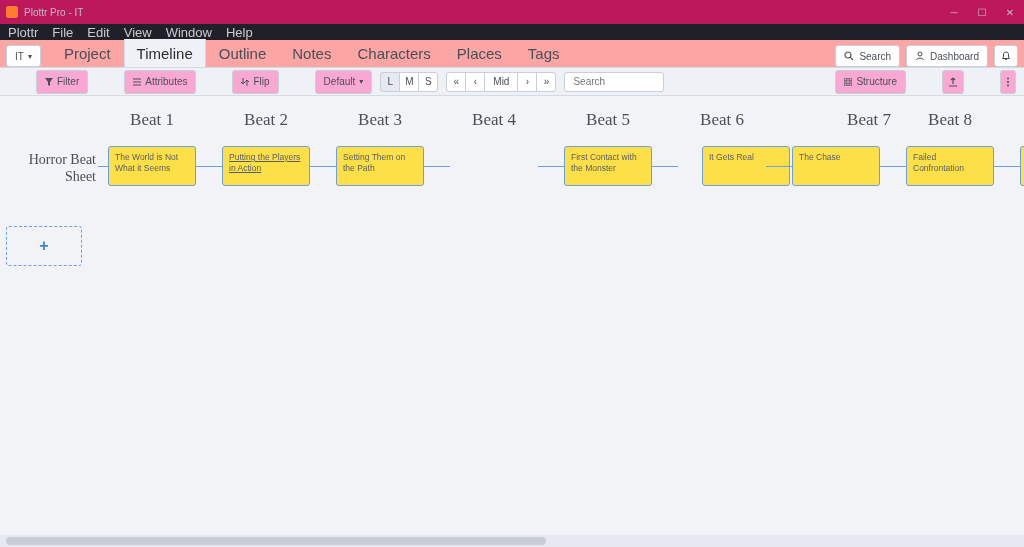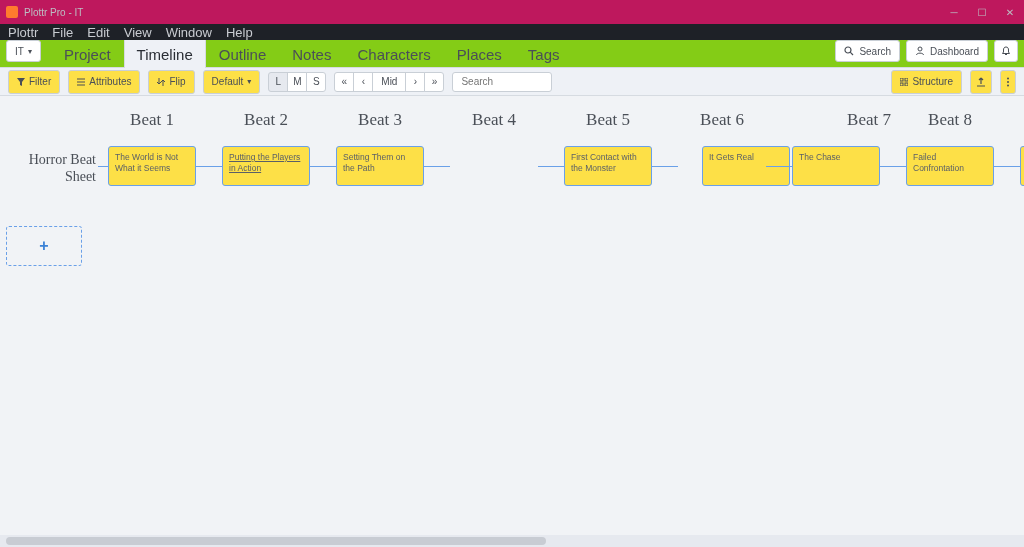--- a/index.html
+++ b/index.html
@@ -10,32 +10,32 @@
   .titlebar .app-icon { width: 12px; height: 12px; background: #ff7b2e; margin: 0 6px; border-radius: 2px; }
   .titlebar .title { flex: 0 0 auto; }
   .titlebar .spacer { flex: 1; }
   .titlebar .winbtn { width: 28px; height: 100%; display: flex; align-items: center; justify-content: center; color: #bcbfc4; font-size: 10px; }
 
   
   .menubar { background: #1e2127; color: #c9ccd1; height: 16px; display: flex; align-items: center; font-size: 13px; padding-left: 4px; }
   .menubar span { margin: 0 6px 0 0; padding: 0 4px; }
 
   
-  .topnav { height: 28px; background: #84cc16; border-bottom: 1px solid #d6dbe1; display: flex; align-items: flex-start; padding: 0 6px; gap: 0; }
+  .topnav { height: 28px; background: #fca5a5; border-bottom: 1px solid #d6dbe1; display: flex; align-items: flex-end; padding: 0 6px; gap: 0; }
   .topnav .bookbtn { border: 1px solid #c9cfd6; background: #fff; height: 22px; padding: 0 8px; font-size: 10px; color: #4a4f57; display: flex; align-items: center; border-radius: 3px; margin-right: 10px; }
   .topnav .caret { margin-left: 4px; font-size: 8px; }
   .topnav .tab { padding: 0 12px; height: 28px; display: flex; align-items: center; font-size: 15px; color: #4a4f57; border-left: 1px solid transparent; border-right: 1px solid transparent; }
   .topnav .tab.active { background: #eef1f6; border-left: 1px solid #d6dbe1; border-right: 1px solid #d6dbe1; color: #2a2e35; }
   .topnav .grow { flex: 1; }
   .topnav .rightbtn { border: 1px solid #c9cfd6; background: #fff; height: 22px; padding: 0 8px; font-size: 10px; color: #4a4f57; display: flex; align-items: center; border-radius: 3px; margin-left: 6px; }
   .topnav .rightbtn .ico { margin-right: 5px; }
 
   
   .toolrow { height: 28px; background: #eef1f6; border-bottom: 1px solid #d6dbe1; display: flex; align-items: center; padding: 0 8px; gap: 8px; }
-  .toolbtn { border: 1px solid #c9cfd6; background: #fde047; height: 24px; padding: 0 8px; font-size: 10px; color: #4a4f57; display: flex; align-items: center; border-radius: 3px; gap: 4px; }
+  .toolbtn { border: 1px solid #c9cfd6; background: #f9a8d4; height: 24px; padding: 0 8px; font-size: 10px; color: #4a4f57; display: flex; align-items: center; border-radius: 3px; gap: 4px; margin-left: 28px; }
   .btngroup { display: flex; }
   .btngroup .seg { border: 1px solid #c9cfd6; background: #fff; height: 20px; width: 20px; font-size: 10px; color: #4a4f57; display:flex; align-items:center; justify-content:center; margin-left: -1px; }
   .btngroup .seg:first-child { border-radius: 3px 0 0 3px; margin-left: 0; }
   .btngroup .seg:last-child { border-radius: 0 3px 3px 0; }
   .btngroup .seg.active { background: #e6e9ef; }
   .btngroup .segm { width: auto; padding: 5px 8px; }
   .searchbox { border: 1px solid #c9cfd6; background: #fff; height: 20px; width: 100px; font-size: 10px; color: #6a6f77; padding: 0 8px; border-radius: 3px; }
   .toolrow .grow { flex: 1; }
 
   

